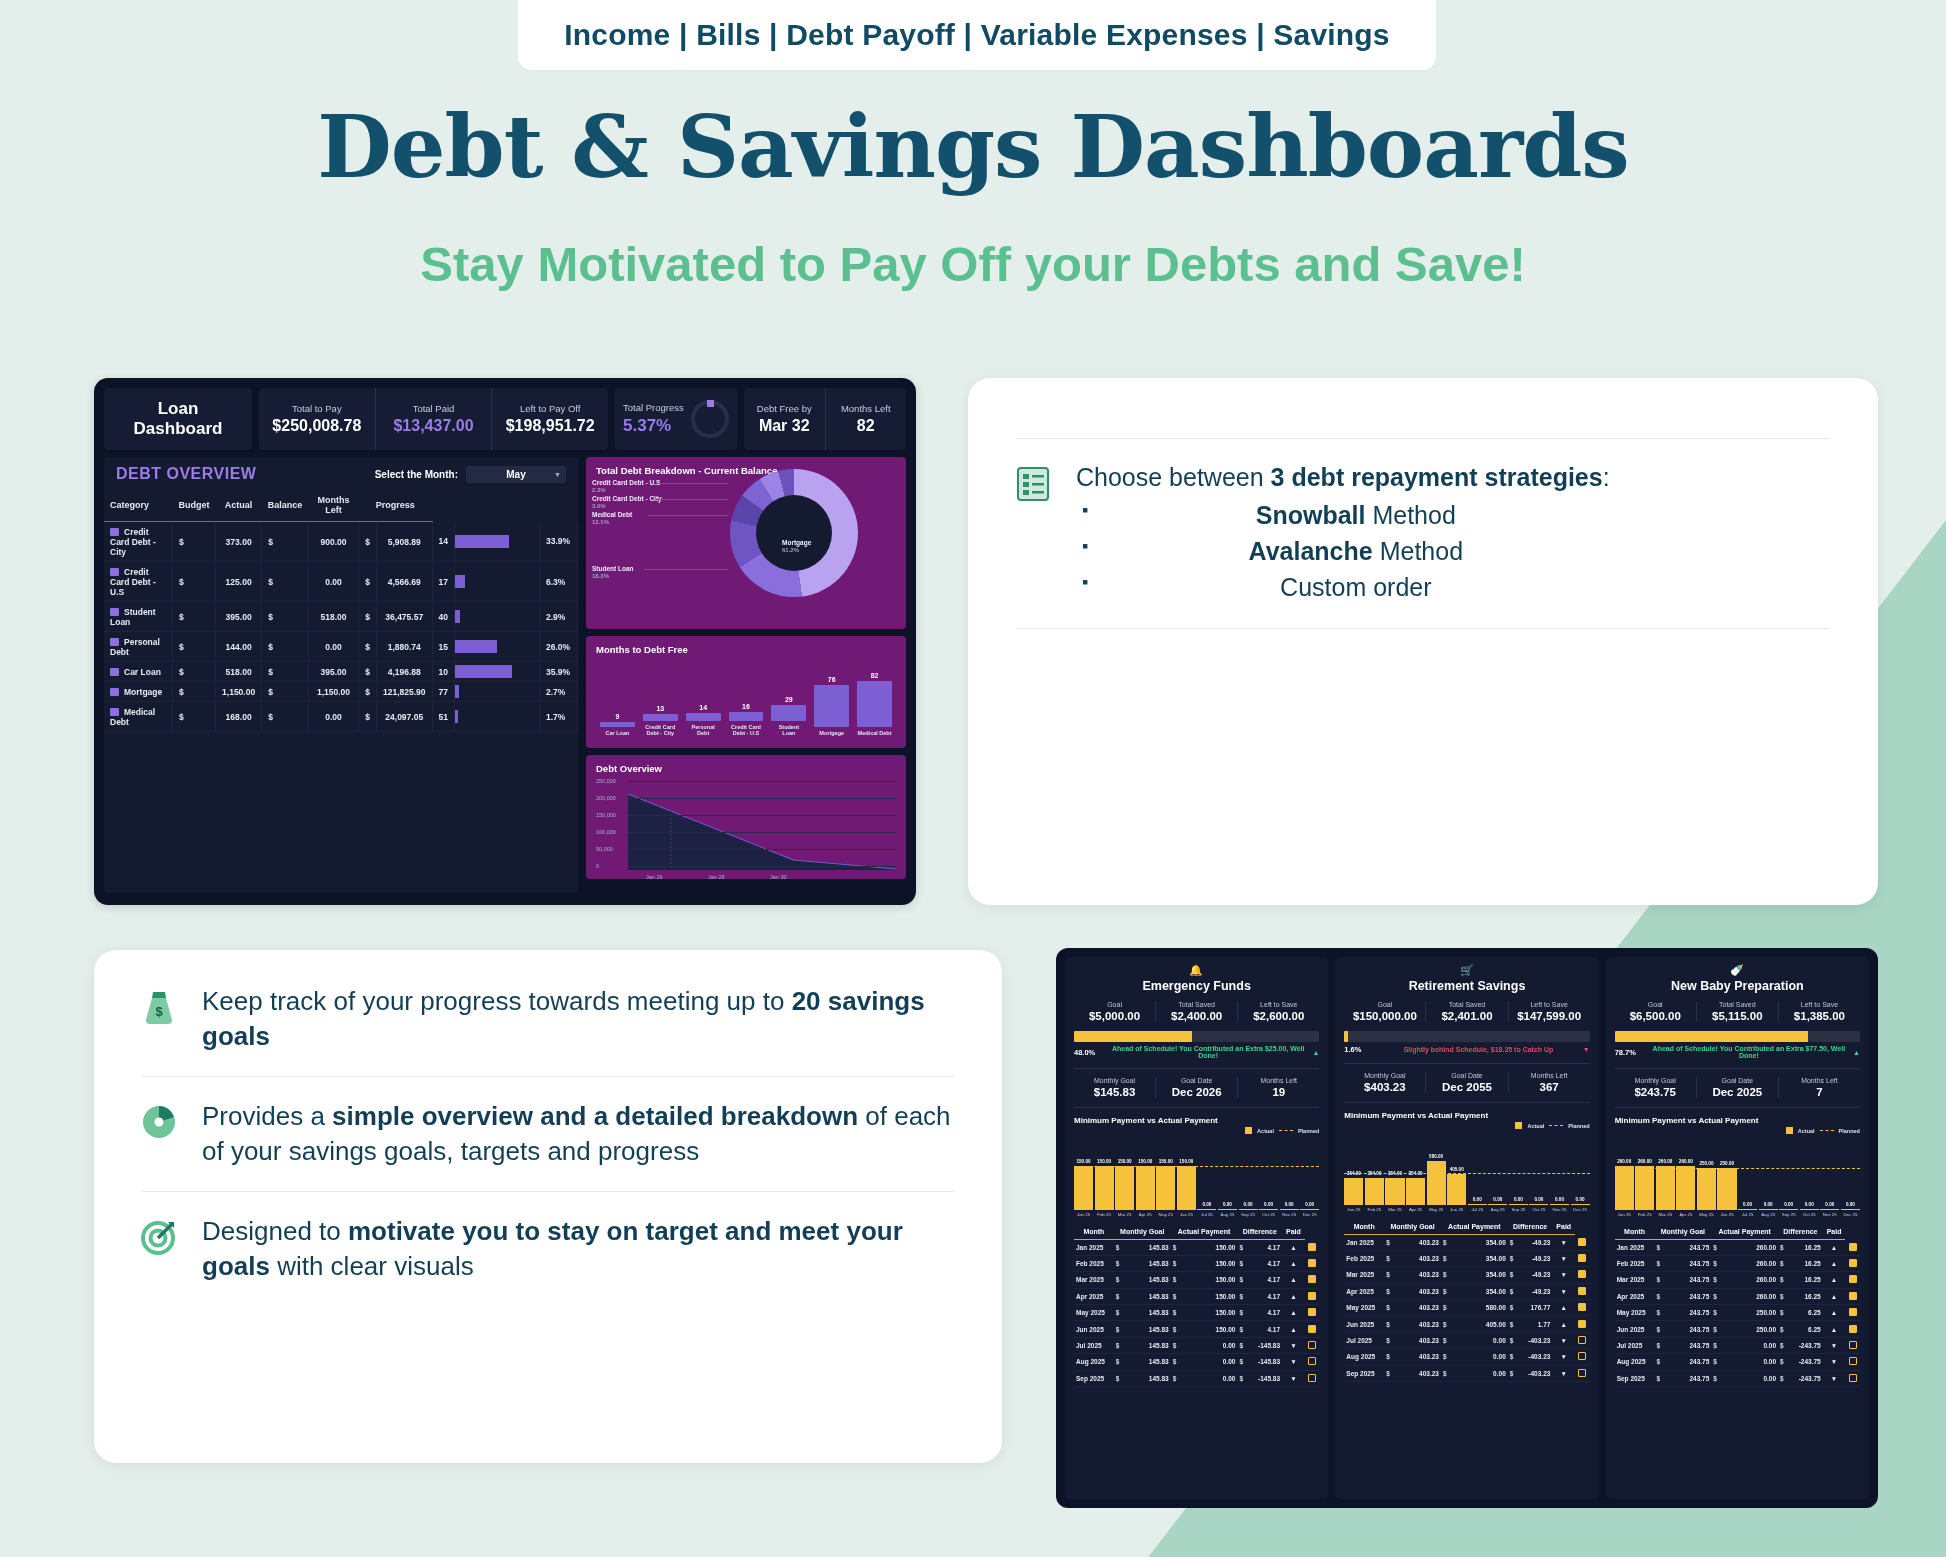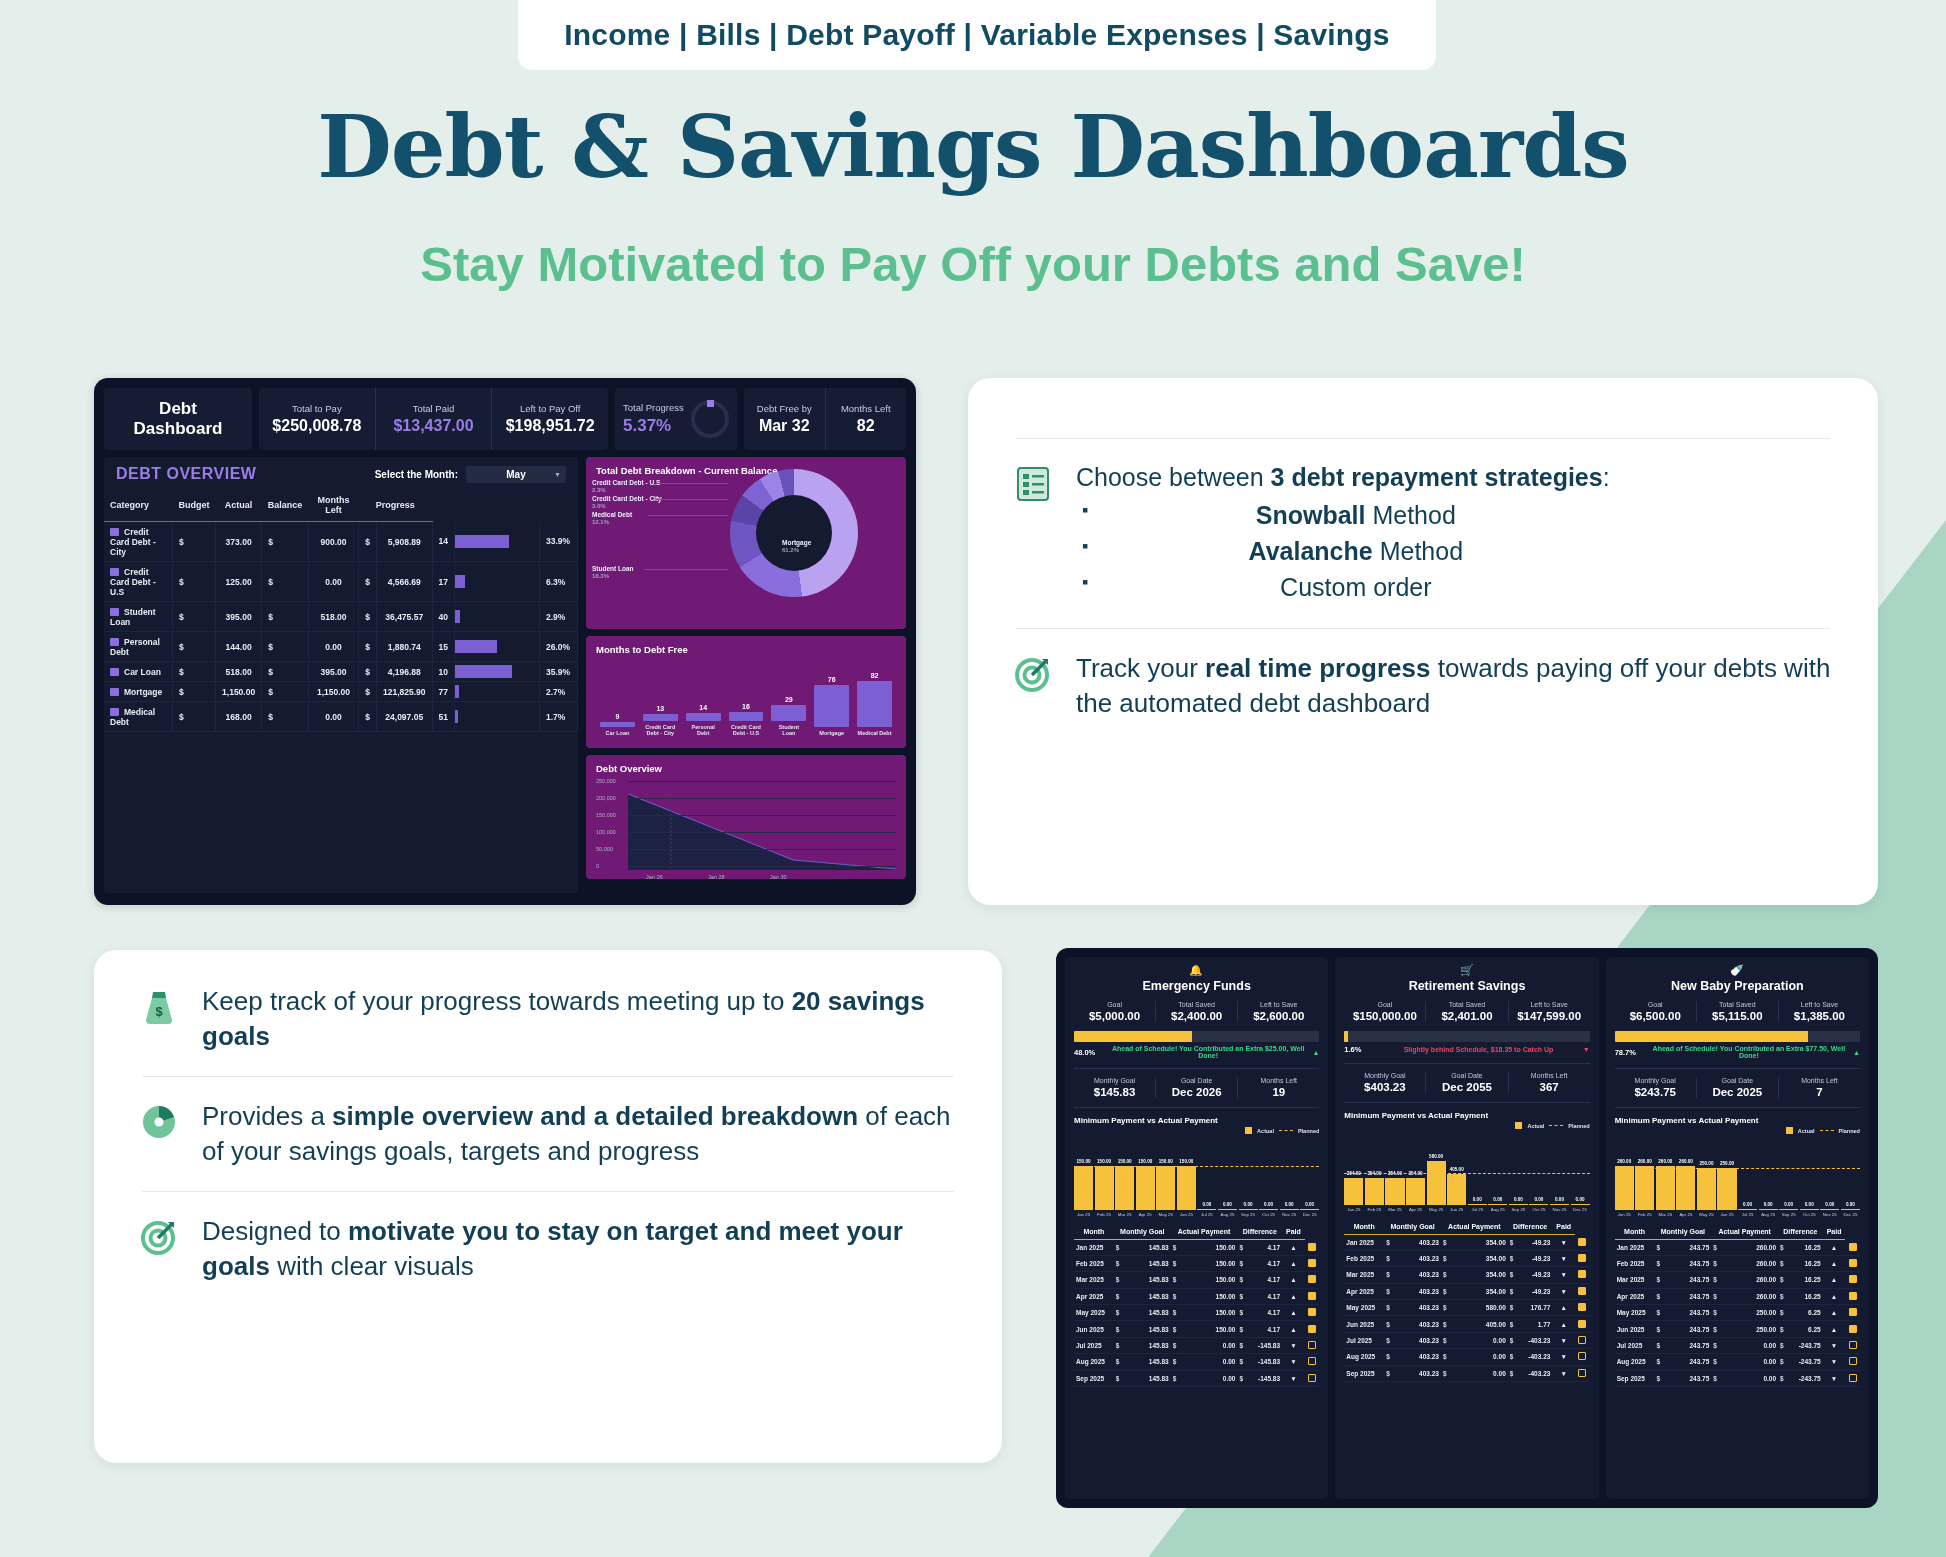--- a/index.html
+++ b/index.html
@@ -188,21 +188,21 @@
     <span>Income | Bills | Debt Payoff | Variable Expenses | Savings</span>
   </div>
 
   <div class="main-title">Debt &amp; Savings Dashboards</div>
   <div class="sub-title">Stay Motivated to Pay Off your Debts and Save!</div>
 
   <div class="debt-card">
 
     <div class="kpi-row">
       <div class="kpi-box kpi-title-box">
-        <div>Debt</div>
+        <div>Loan</div>
         <div>Dashboard</div>
       </div>
 
       <div class="kpi-group">
         <div class="kpi-cell">
           <div class="kpi-lbl">Total to Pay</div>
           <div class="kpi-val">$250,008.78</div>
         </div>
         <div class="kpi-cell">
           <div class="kpi-lbl">Total Paid</div>
@@ -470,33 +470,20 @@
         <ul class="flist">
           <li><b>Snowball</b> Method</li>
           <li><b>Avalanche</b> Method</li>
           <li>Custom order</li>
         </ul>
       </div>
     </div>
 
     <div class="fdivider"></div>
 
-    <div class="frow">
-      <div class="ficon">
-        <svg viewBox="0 0 42 42">
-            <circle cx="20" cy="22" r="15" fill="none" stroke="#5cbf90" stroke-width="4"></circle>
-            <circle cx="20" cy="22" r="7.5" fill="none" stroke="#5cbf90" stroke-width="4"></circle>
-            <path d="M20 22 L34 8" stroke="#1f7a63" stroke-width="3.5"></path>
-            <path d="M30 6 L36 6 L36 12 Z" fill="#1f7a63"></path>
-          </svg>
-      </div>
-      <div class="ftext">
-        Track your <b>real time progress</b> towards paying off your debts with the automated debt dashboard
-      </div>
-    </div>
   </div>
 
   <div class="fcard fcard-bl">
 
     <div class="frow">
       <div class="ficon">
         <svg viewBox="0 0 42 42">
             <path d="M14 12 L28 12 L34 34 A4 4 0 0 1 30 38 L12 38 A4 4 0 0 1 8 34 Z" fill="#7ccba5"></path>
             <path d="M15 6 L27 6 L28 12 L14 12 Z" fill="#2f8f6c"></path>
             <text x="21" y="30" font-size="13" font-weight="bold" fill="#16603f" text-anchor="middle" font-family="Liberation Sans">$</text>

